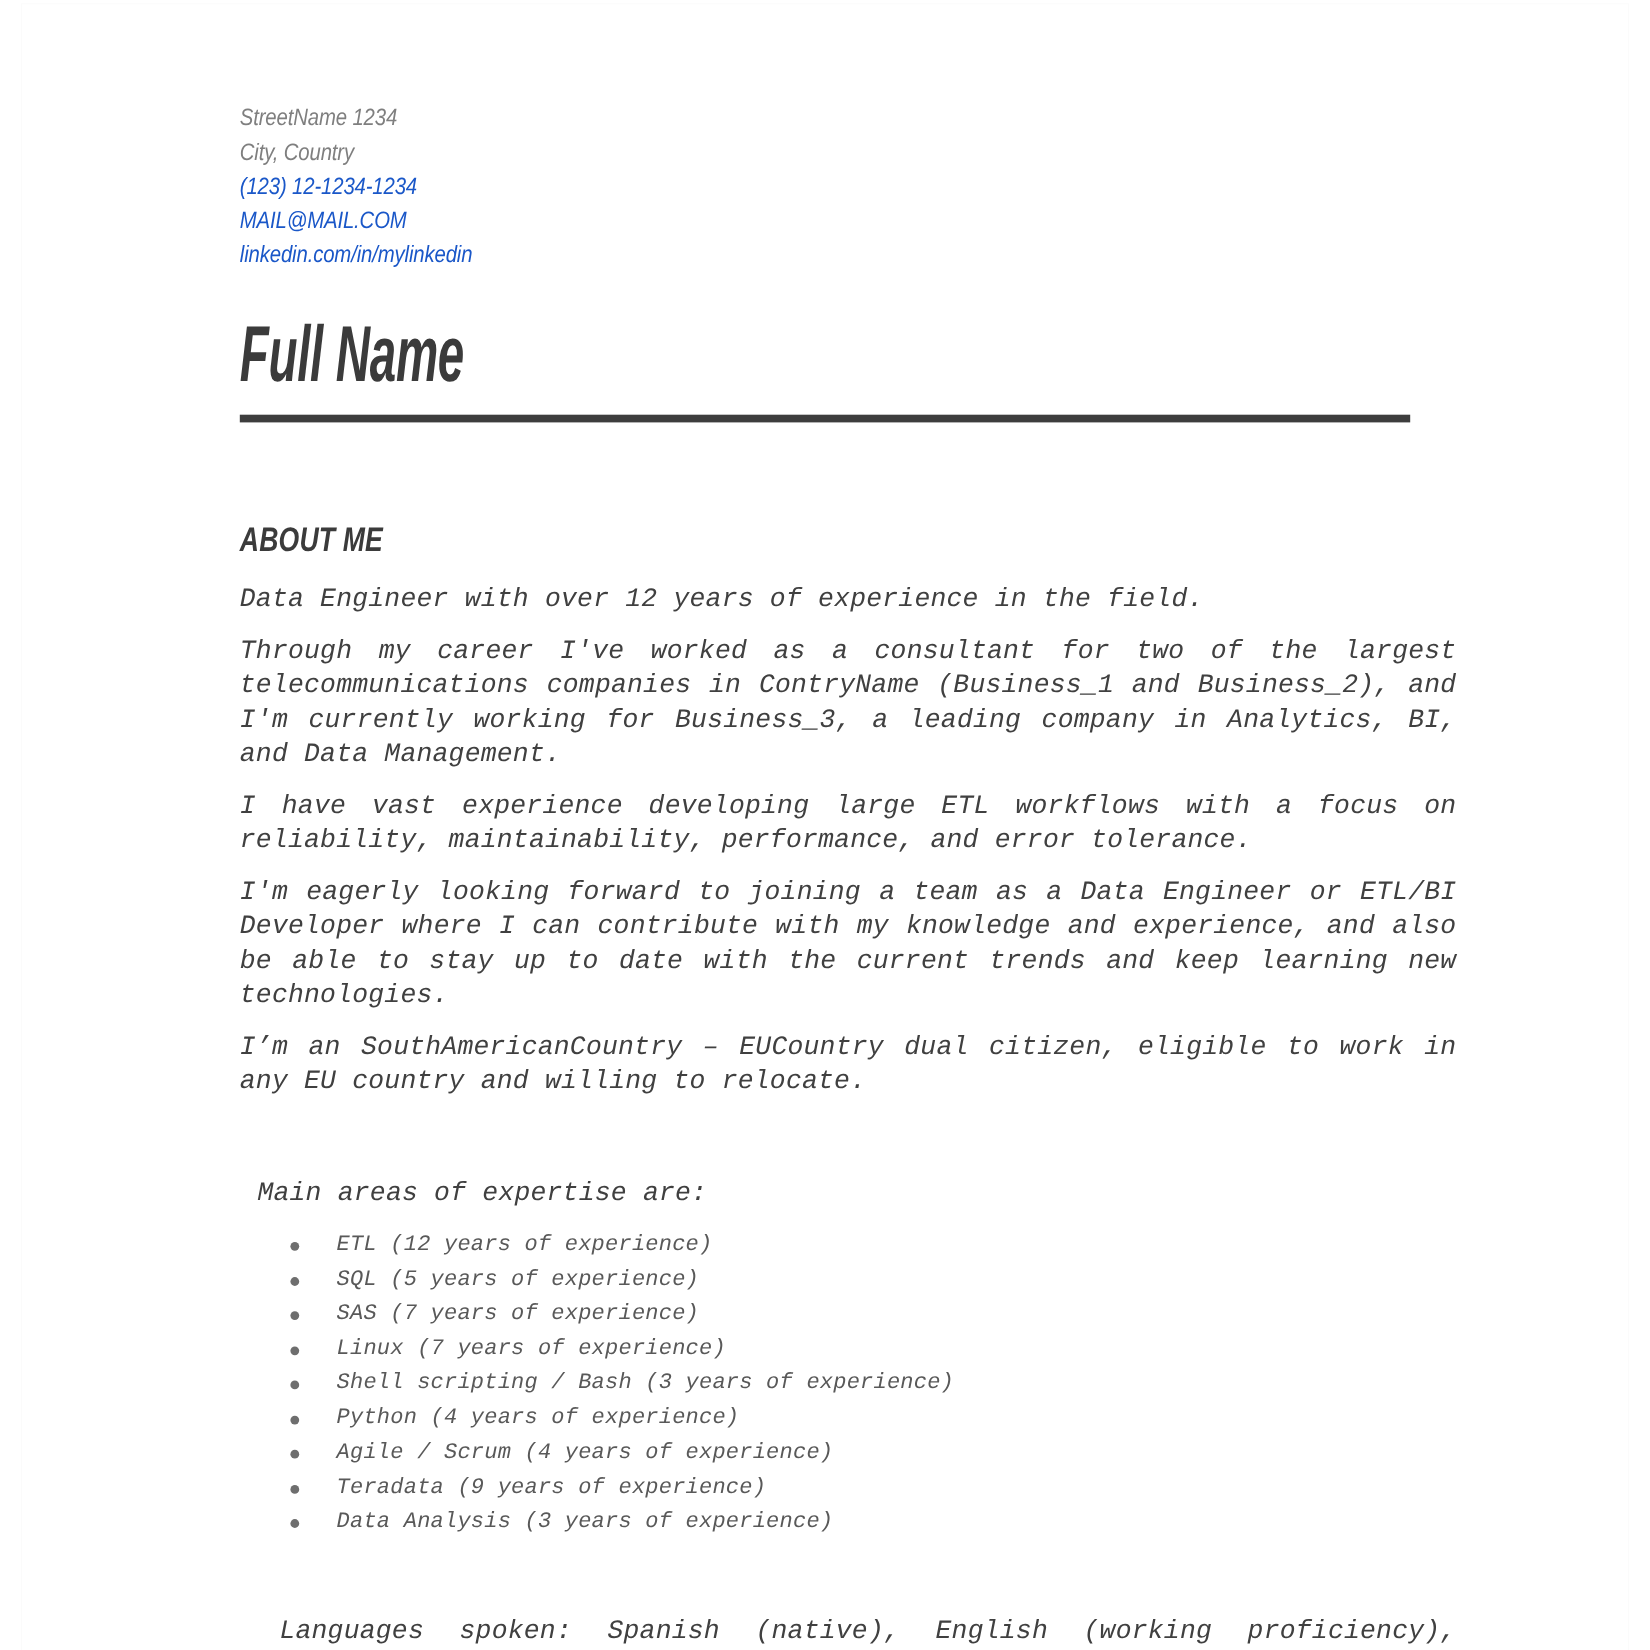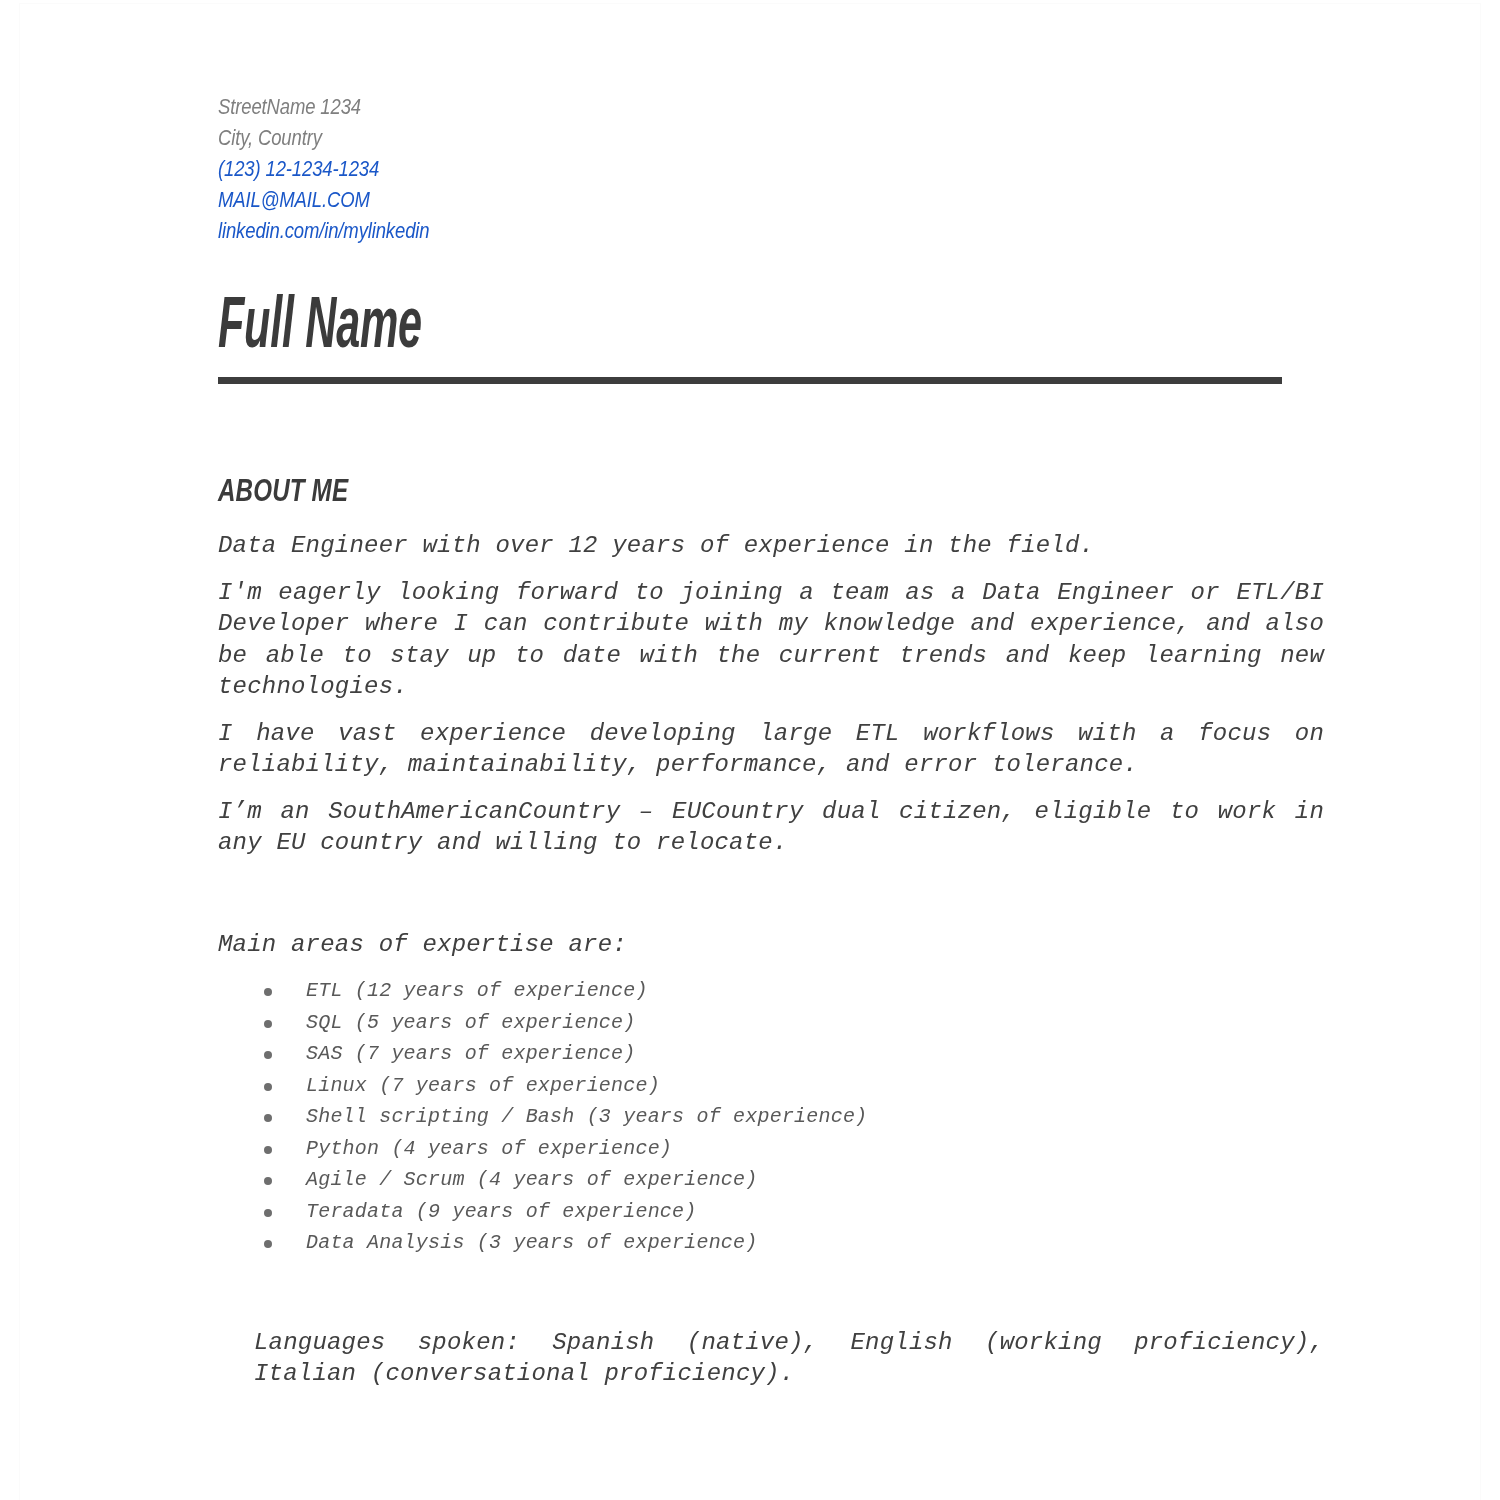--- a/index.html
+++ b/index.html
@@ -100,20 +100,21 @@
     letter-spacing: 0.2px;
   }
   .para:last-child { margin-bottom: 0; margin-left: 36px; }
 
   .para-plain {
     text-align: left;
   }
 
   #expertise-intro {
     margin-top: 70px;
+    margin-left: 16px;
   }
 
   
   #expertise-list {
     margin: 14px 0 0 0;
     padding: 0;
     list-style: none;
   }
   #expertise-list li {
     position: relative;
@@ -153,22 +154,23 @@
       <div class="contact-line link">linkedin.com/in/mylinkedin</div>
     </div>
 
     <div id="name">Full Name</div>
     <div id="rule"></div>
 
     <div class="section-heading">ABOUT ME</div>
 
     <div class="body-block">
       <p class="para">Data Engineer with over 12 years of experience in the field.</p>
+      <p class="para">Through my career I've worked as a consultant for two of the largest telecommunications companies in ContryName (Business_1 and Business_2), and I'm currently working for Business_3, a leading company in Analytics, BI, and Data Management.</p>
+      <p class="para">I have vast experience developing large ETL workflows with a focus on reliability, maintainability, performance, and error tolerance.</p>
       <p class="para">I'm eagerly looking forward to joining a team as a Data Engineer or ETL/BI Developer where I can contribute with my knowledge and experience, and also be able to stay up to date with the current trends and keep learning new technologies.</p>
-      <p class="para">I have vast experience developing large ETL workflows with a focus on reliability, maintainability, performance, and error tolerance.</p>
       <p class="para">I’m an SouthAmericanCountry – EUCountry dual citizen, eligible to work in any EU country and willing to relocate.</p>
 
       <p class="para para-plain" id="expertise-intro">Main areas of expertise are:</p>
 
       <ul id="expertise-list">
         <li><span class="dot"></span><span>ETL (12 years of experience)</span></li>
         <li><span class="dot"></span><span>SQL (5 years of experience)</span></li>
         <li><span class="dot"></span><span>SAS (7 years of experience)</span></li>
         <li><span class="dot"></span><span>Linux (7 years of experience)</span></li>
         <li><span class="dot"></span><span>Shell scripting / Bash (3 years of experience)</span></li>

